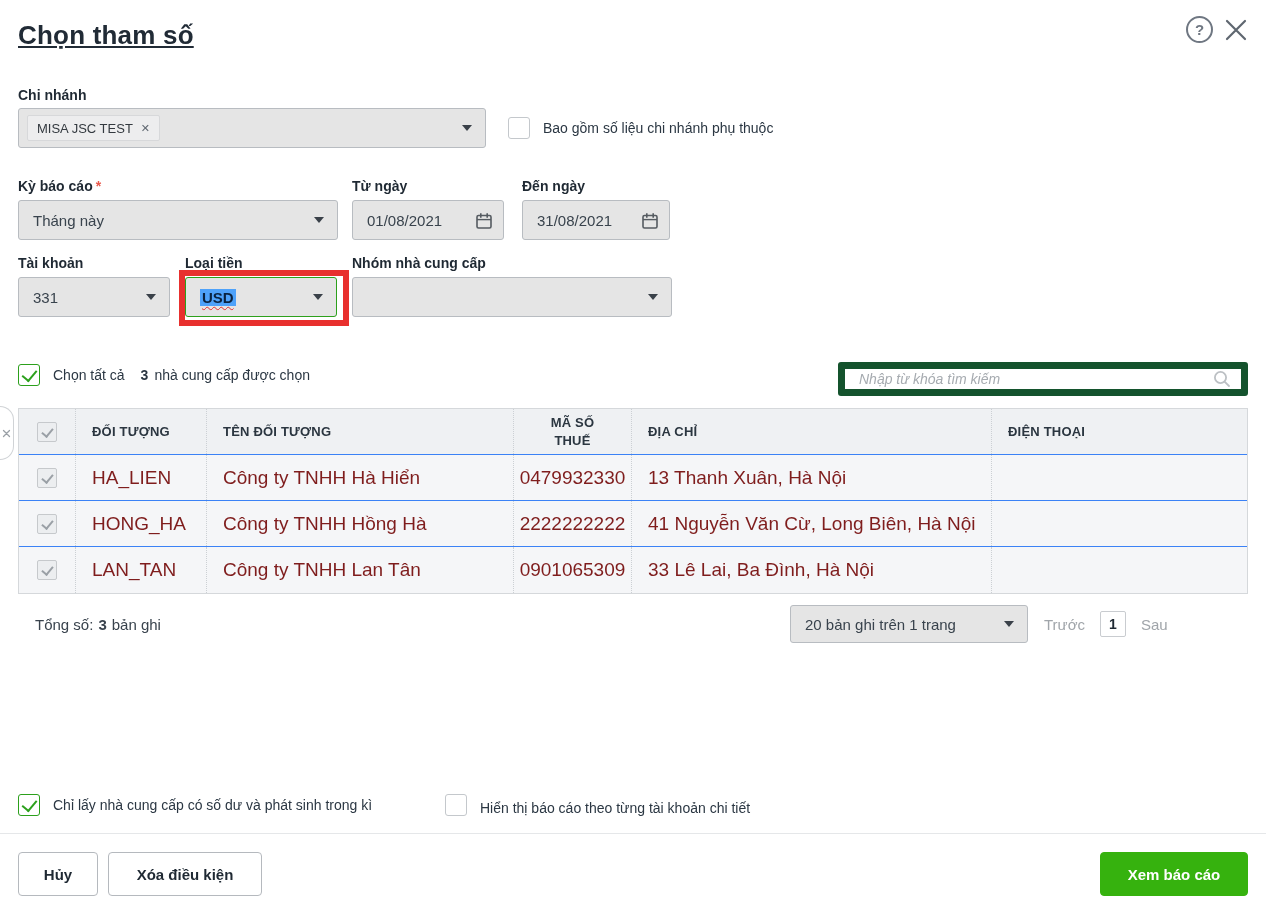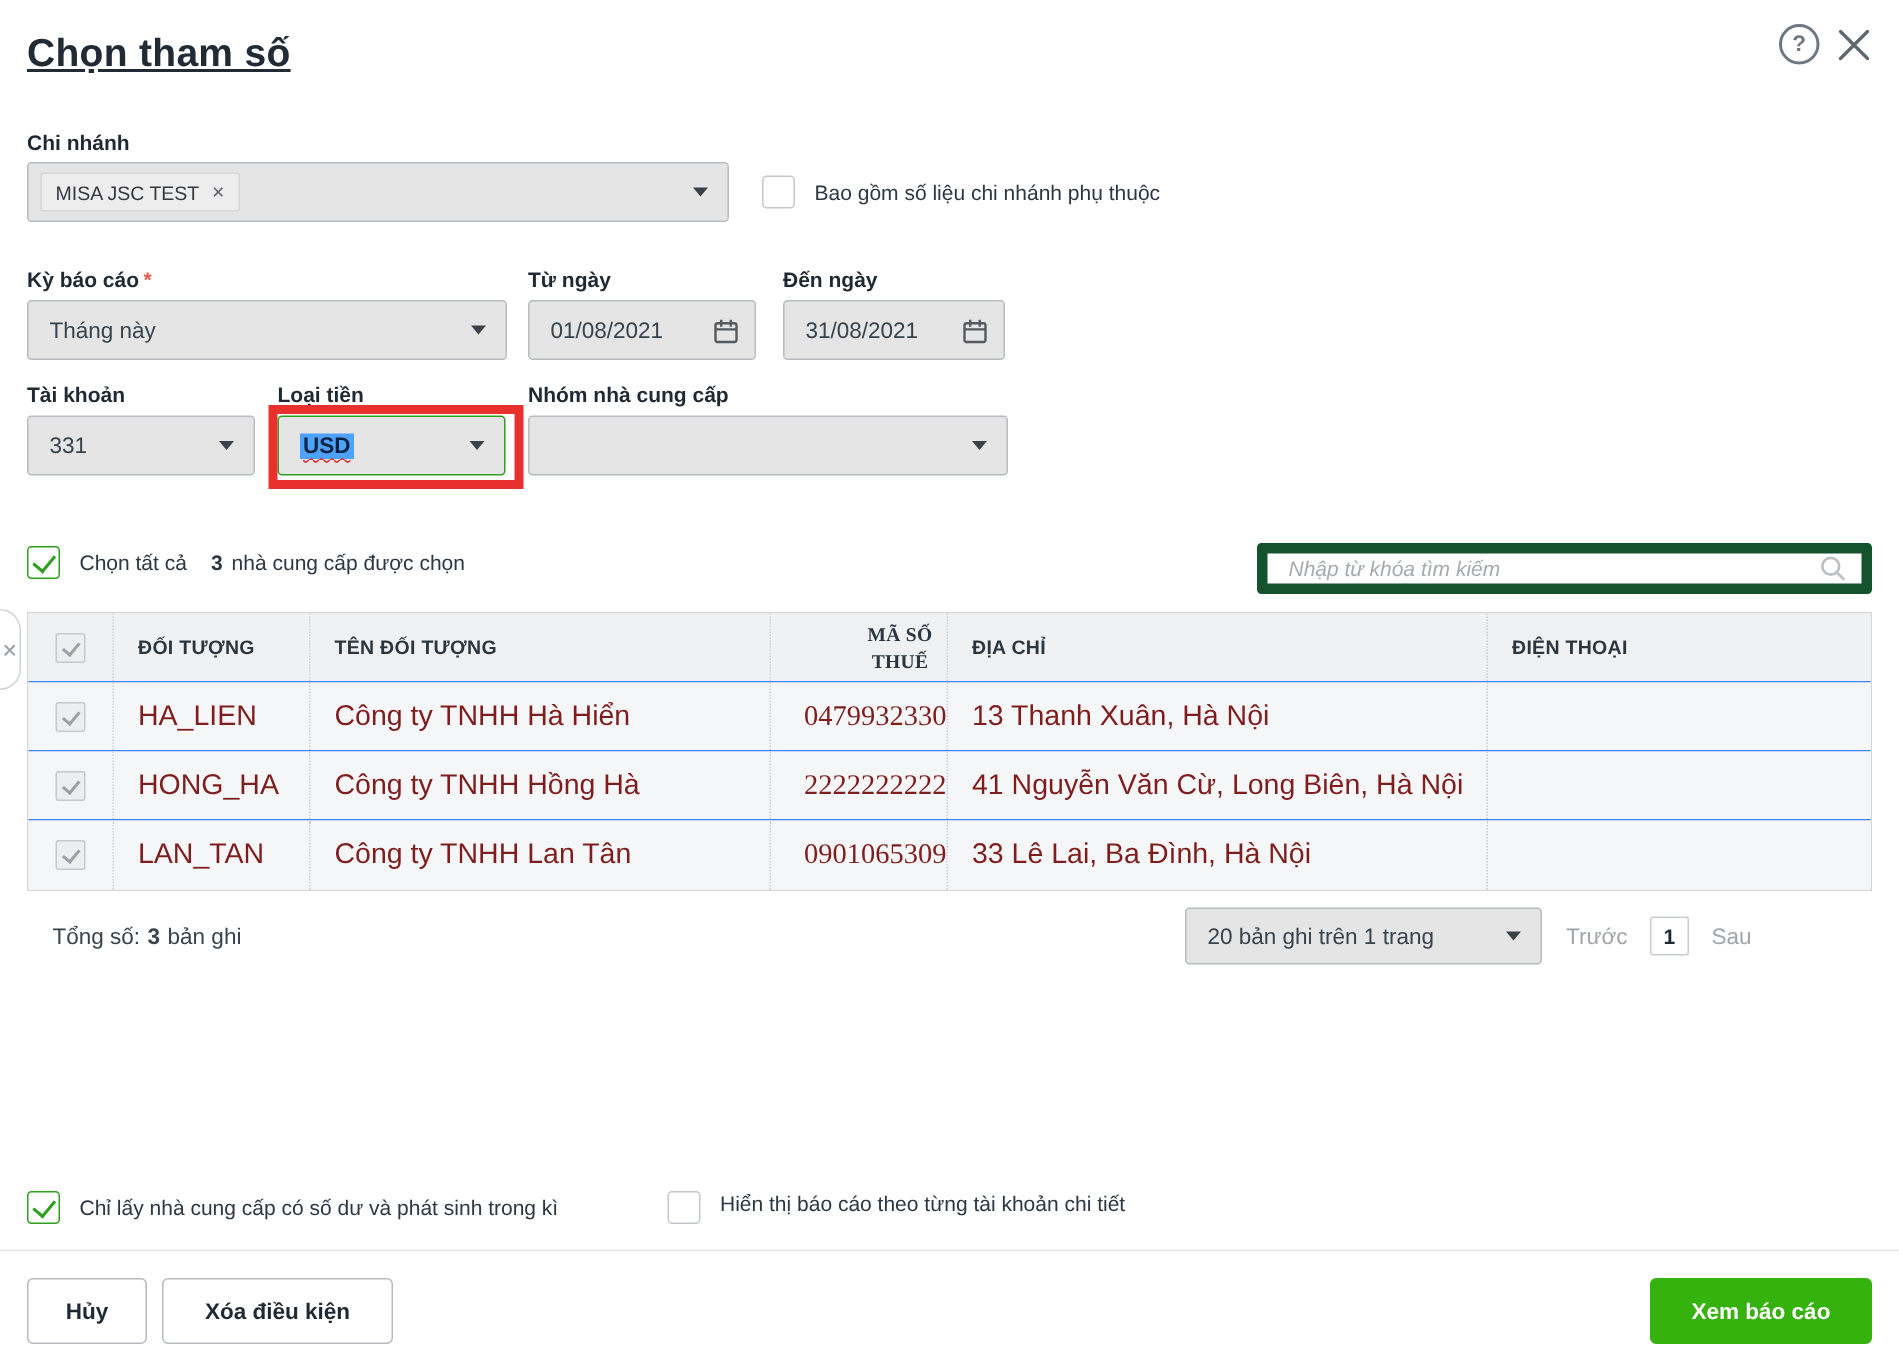--- a/index.html
+++ b/index.html
@@ -37,21 +37,21 @@
   .table { position:absolute; left:18px; top:408px; width:1230px; border:1px solid #d5d8db; }
   .trow { display:flex; height:46px; background:#f5f6f8; border-bottom:1px solid #3b82f6; }
   .trow:last-child { border-bottom:none; }
   .thead { background:#eff1f3; }
   .td { display:flex; align-items:center; padding-left:16px; font-size:19px; color:#7f1d1d; border-left:1px dotted #ccd0d4; min-width:0; }
   .td:first-child { border-left:none; }
   .thead .td { font-size:13px; font-weight:700; color:#2b3640; letter-spacing:.2px; }
   .col-check { width:56px; justify-content:center; padding-left:0; }
   .col-code  { width:131px; }
   .col-name  { width:307px; }
-  .col-tax   { width:118px; justify-content:flex-end; padding-left:0; text-align:center;font-family:Liberation Serif, serif; }
+  .col-tax   { width:118px; justify-content:center; padding-left:0; text-align:center; }
   .col-addr  { width:360px; }
   .col-phone { flex:1; }
   .tax-head  { width:62px; line-height:1.35; }
 
   .pg-gray { color:#a0a5aa; font-size:15px; }
   .pg-box { width:26px; height:26px; border:1px solid #c9ccd0; border-radius:2px; display:flex; align-items:center; justify-content:center; font-size:14px; font-weight:700; color:#1f2933; background:#fff; }
 
   .btn { position:absolute; height:44px; border:1px solid #b5b9be; border-radius:4px; background:#fff; display:flex; align-items:center; justify-content:center; font-size:15px; font-weight:700; color:#1f2933; cursor:pointer; font-family:"Liberation Sans",sans-serif; }
   .btn.primary { background:#36b20e; border-color:#36b20e; color:#fff; }
 
@@ -216,21 +216,21 @@
   <div class="abs" style="left:1044px; top:605px; height:38px; display:flex; align-items:center; gap:15px;">
     <span class="pg-gray">Trước</span>
     <span class="pg-box">1</span>
     <span class="pg-gray">Sau</span>
   </div>
 
   <div class="abs" style="left:18px; top:794px; display:flex; align-items:center; gap:13px;">
     <span class="cb green"></span>
     <span class="cb-lbl">Chỉ lấy nhà cung cấp có số dư và phát sinh trong kì</span>
   </div>
-  <div class="abs" style="left:445px; top:794px; display:flex; align-items:flex-start; gap:13px;">
+  <div class="abs" style="left:445px; top:794px; display:flex; align-items:flex-end; gap:13px;">
     <span class="cb"></span>
     <span class="cb-lbl">Hiển thị báo cáo theo từng tài khoản chi tiết</span>
   </div>
 
   <div class="sep"></div>
 
   <button class="btn" style="left:18px; top:852px; width:80px;">Hủy</button>
   <button class="btn" style="left:108px; top:852px; width:154px;">Xóa điều kiện</button>
   <button class="btn primary" style="left:1100px; top:852px; width:148px;">Xem báo cáo</button>
 

